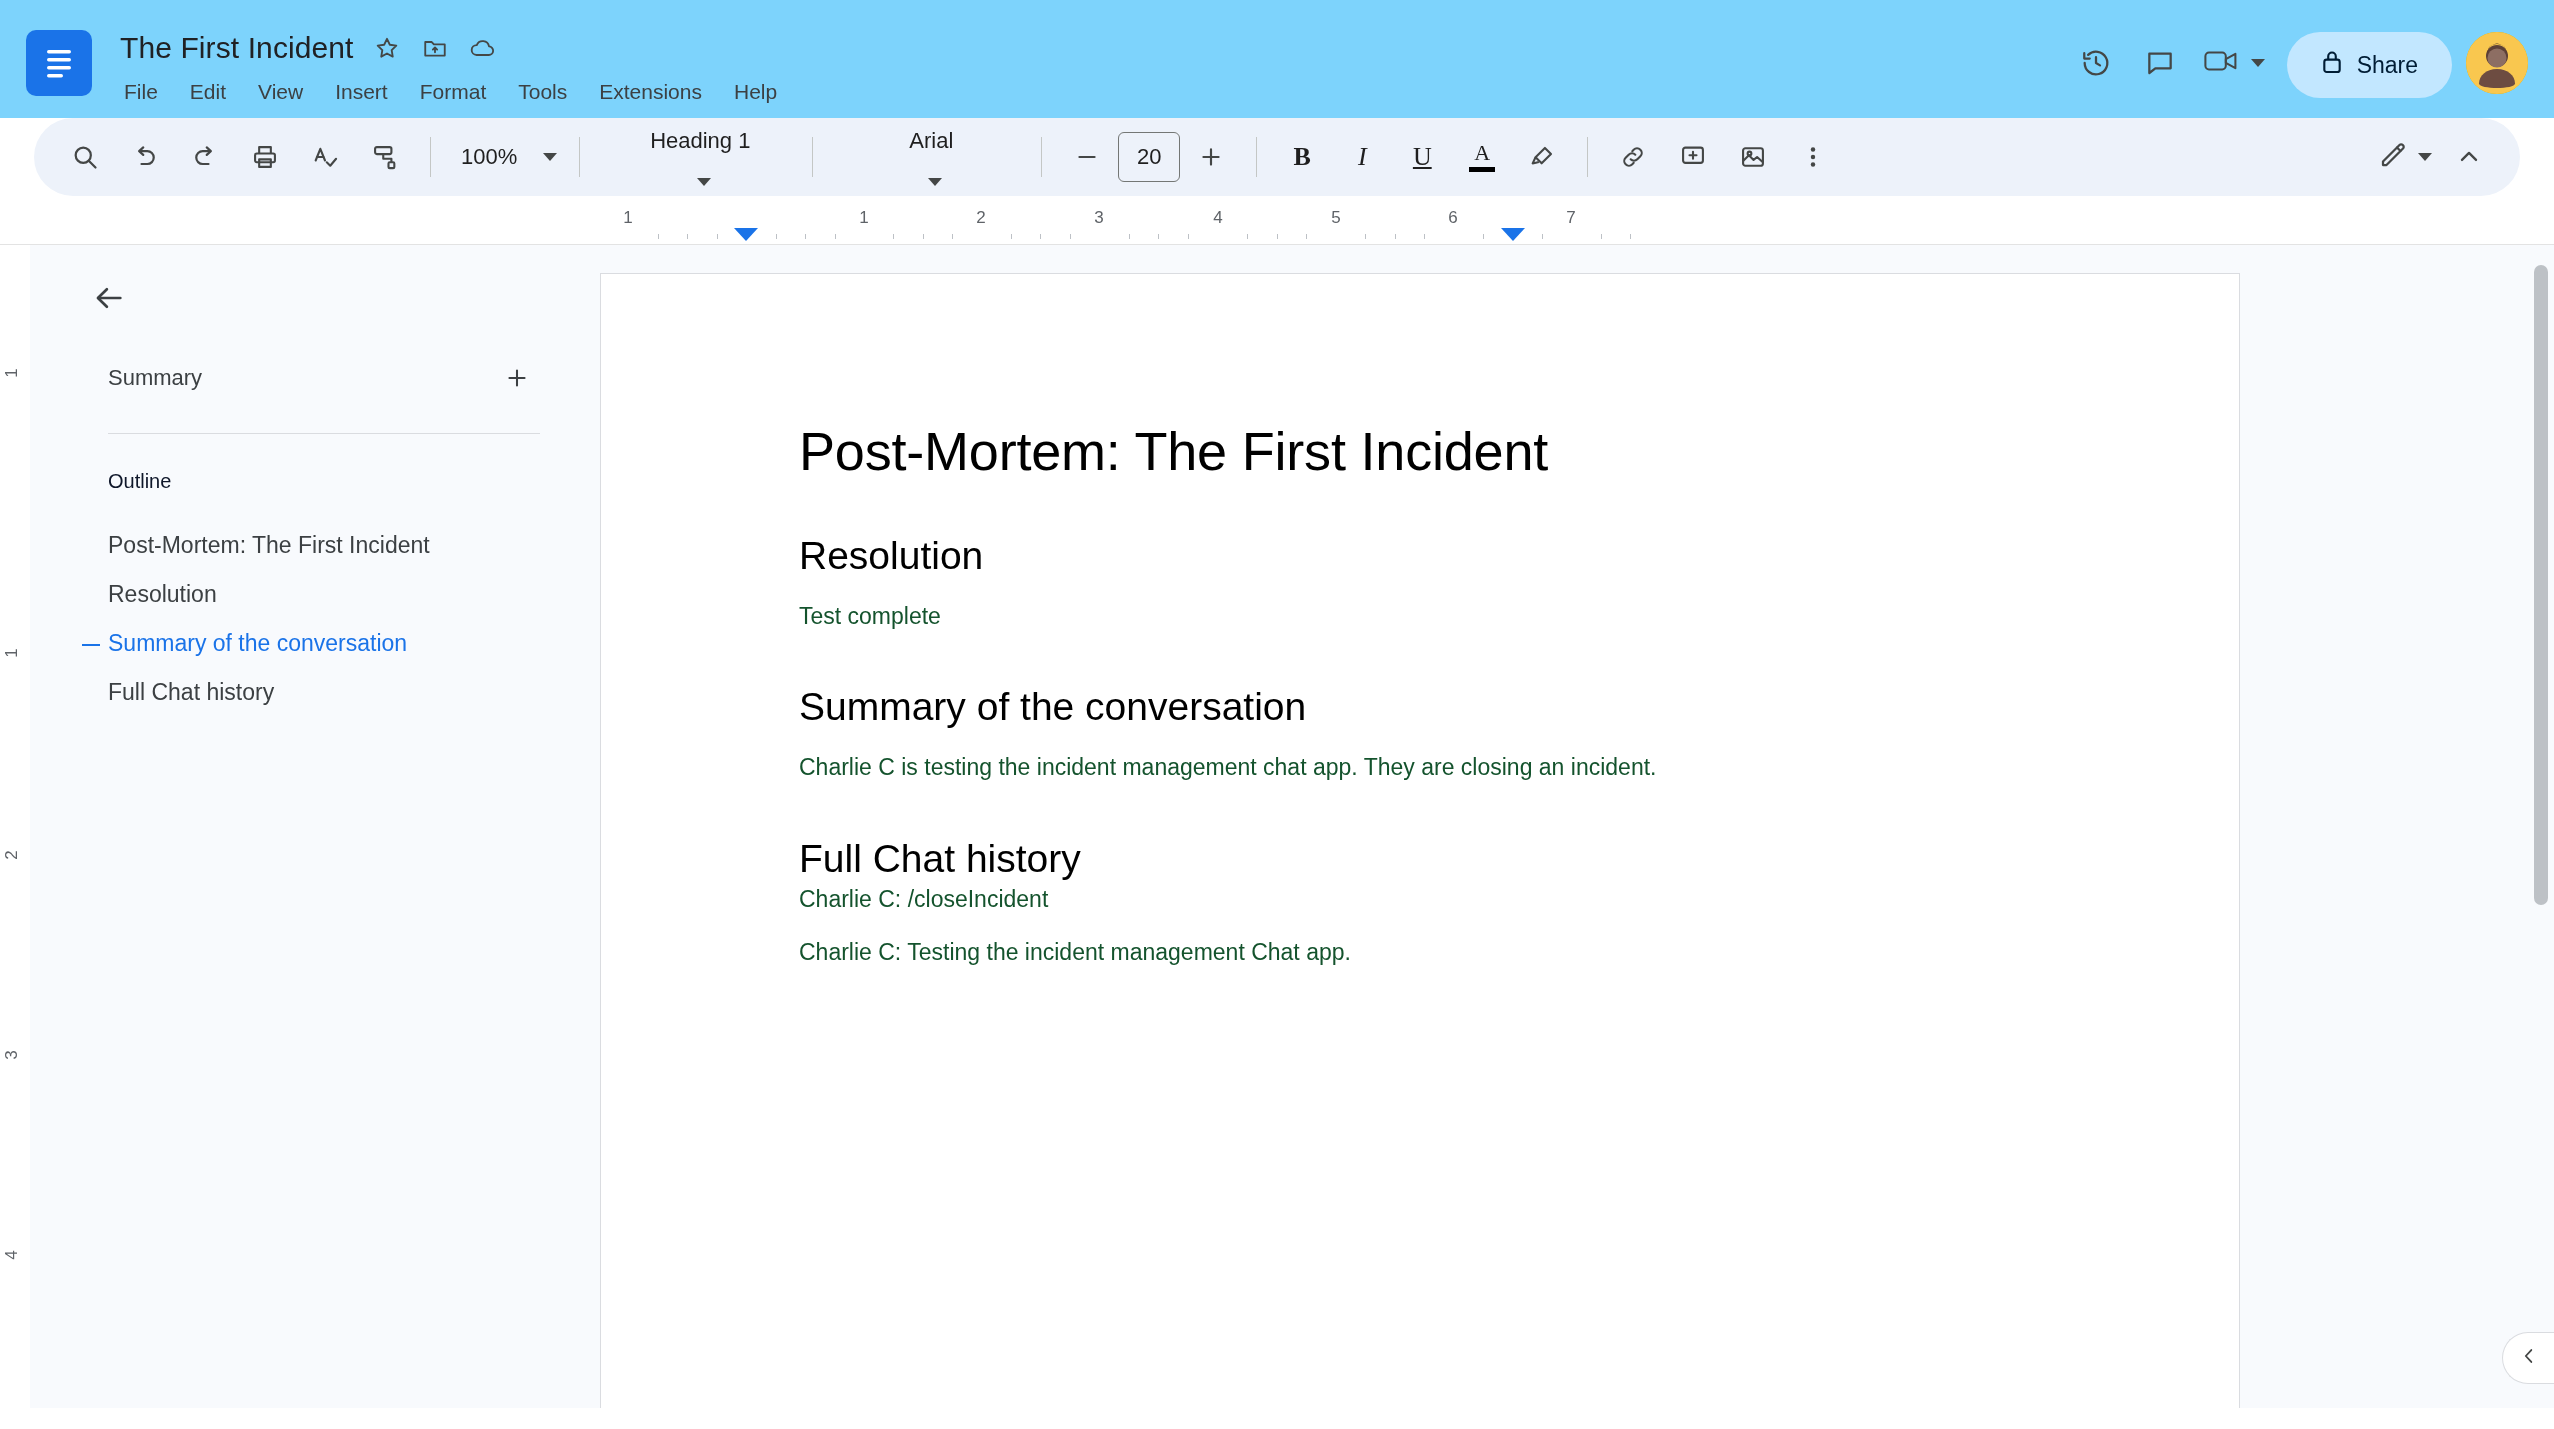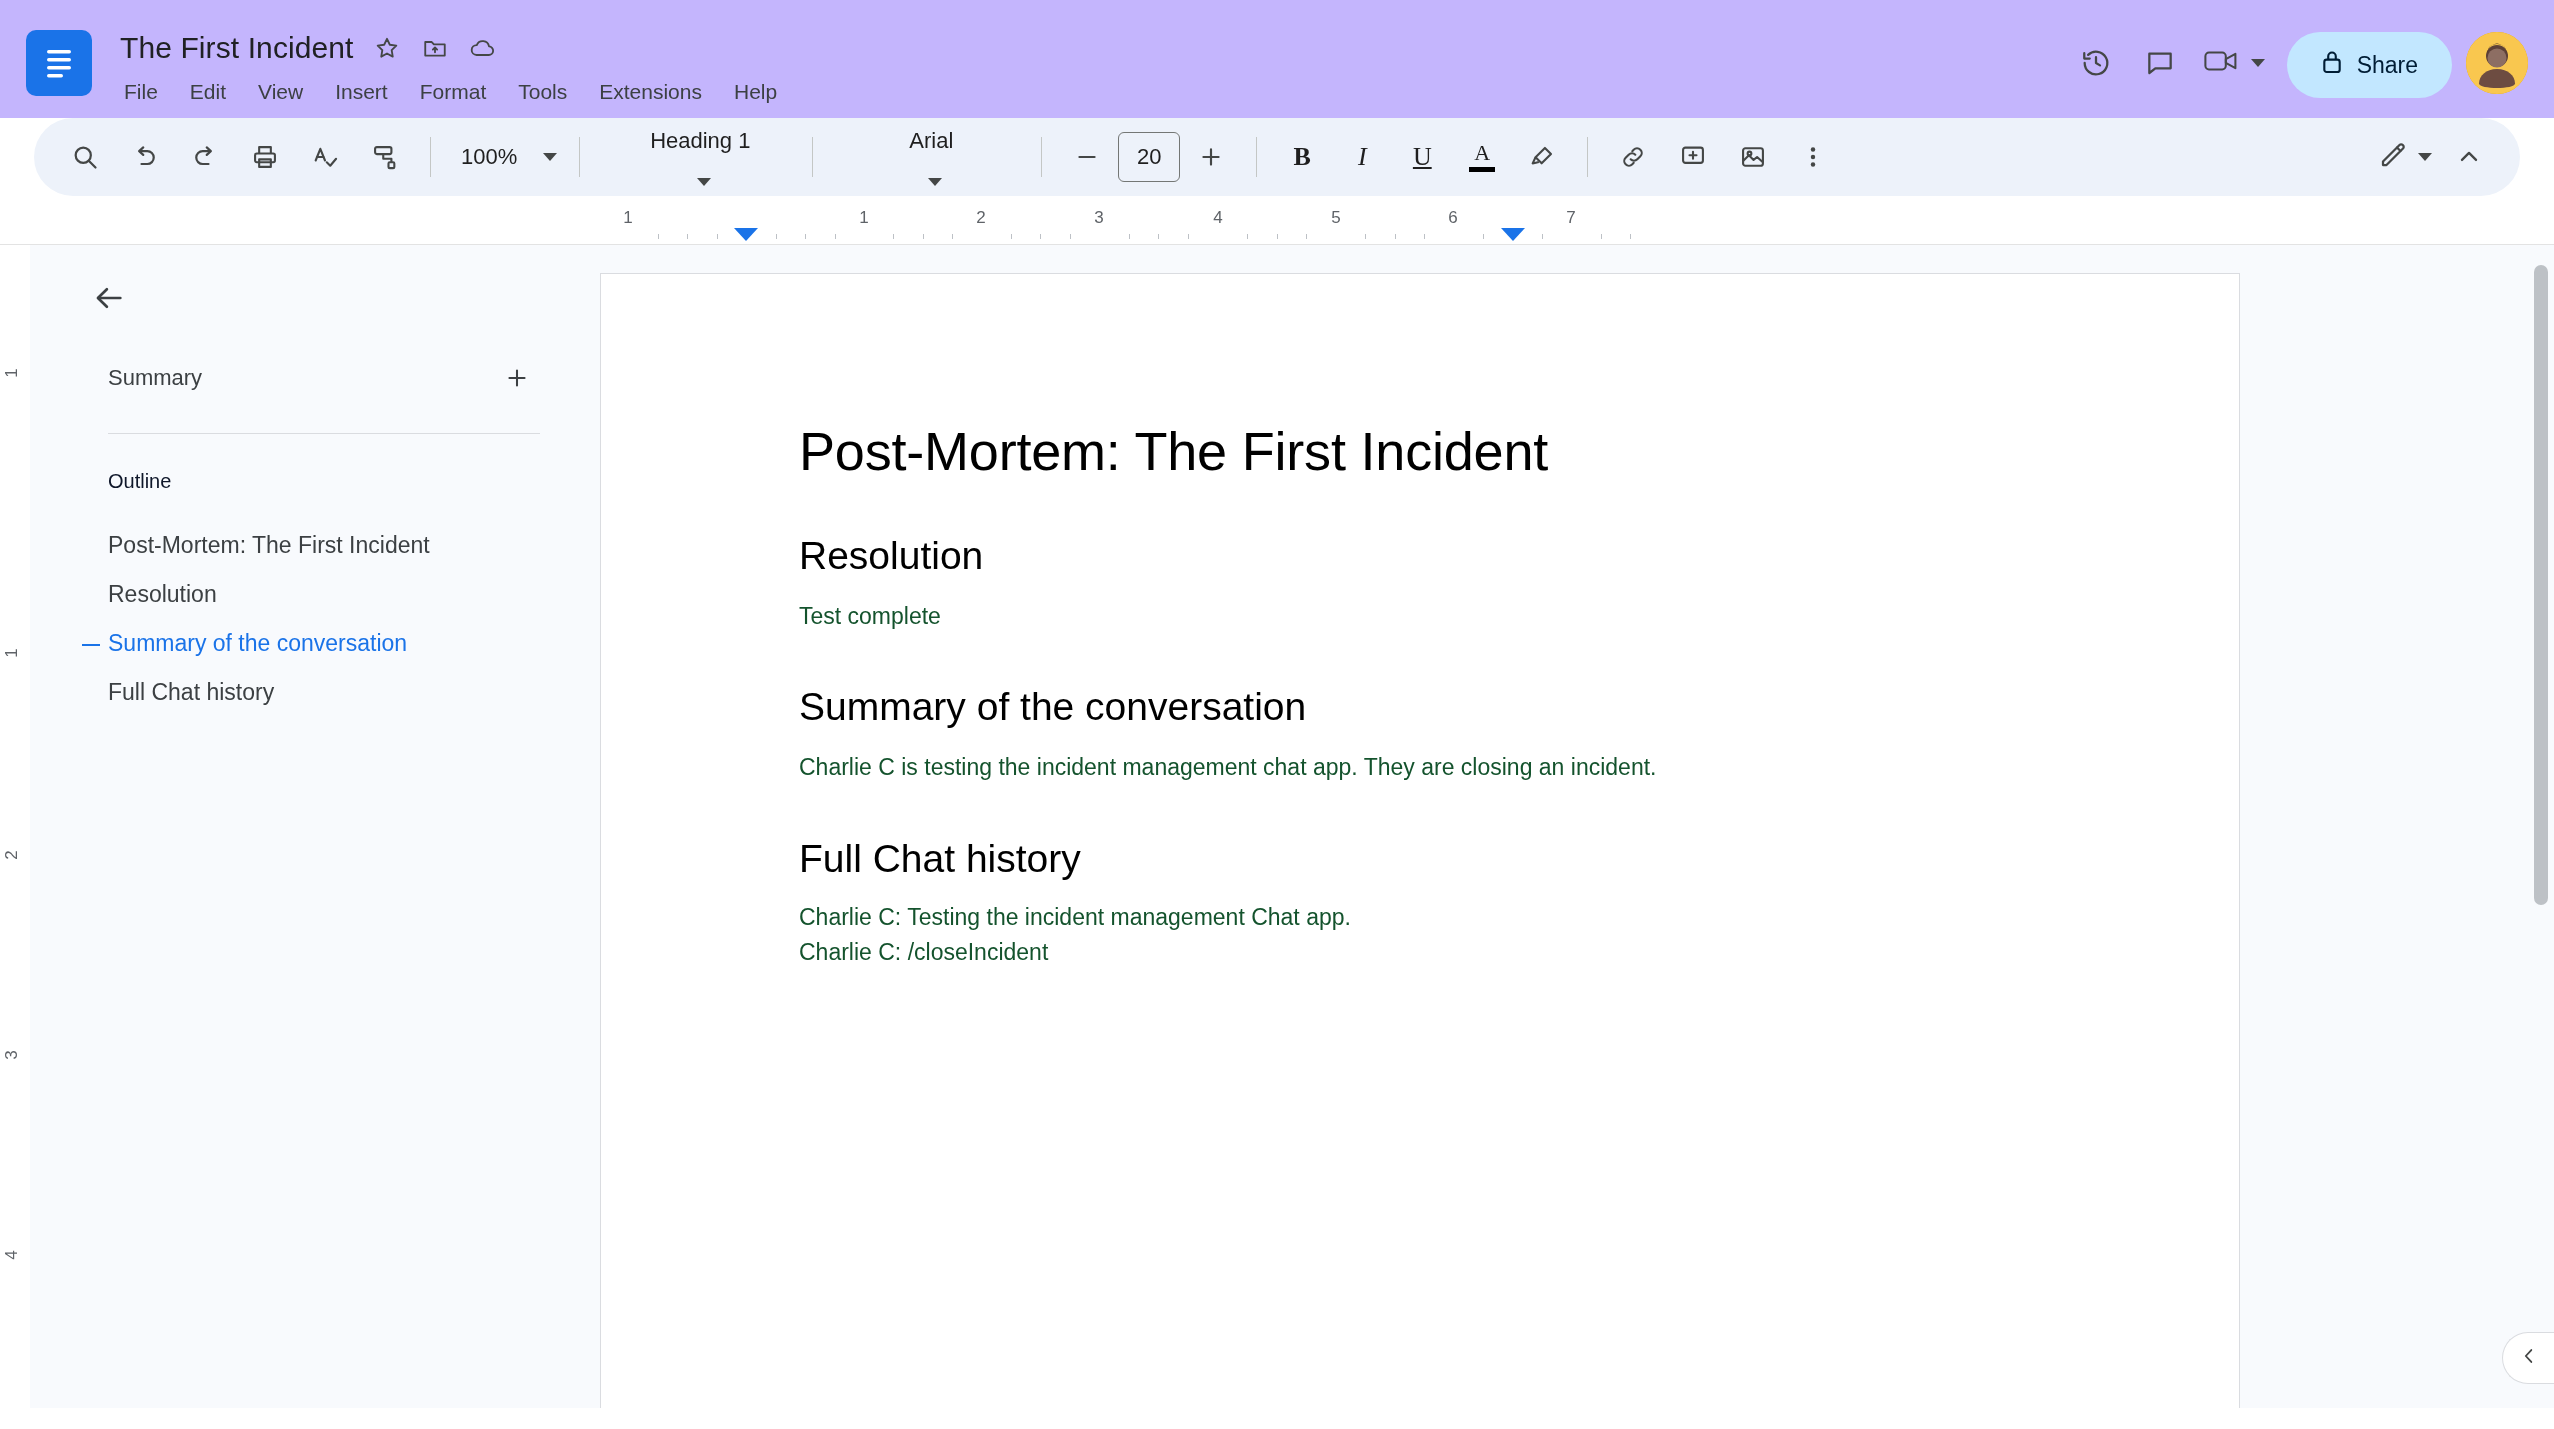--- a/index.html
+++ b/index.html
@@ -9,21 +9,21 @@
     overflow: hidden;
     background: #ffffff;
     font-family: "Liberation Sans", sans-serif;
     -webkit-font-smoothing: antialiased;
   }
 
   
   .topbar {
     position: relative;
     height: 118px;
-    background: #c4b5fd;
+    background: #7dd3fc;
     display: flex;
     align-items: flex-start;
     padding: 16px 26px 0 26px;
   }
   .doc-logo {
     width: 66px; height: 66px;
     border-radius: 10px;
     background: #1a73e8;
     display: flex; align-items: center; justify-content: center;
     margin-top: 14px;
@@ -706,22 +706,22 @@
     <div class="page">
       <h1 class="h1">Post-Mortem: The First Incident</h1>
 
       <h2 class="h2">Resolution</h2>
       <p class="para">Test complete</p>
 
       <h2 class="h2">Summary of the conversation</h2>
       <p class="para">Charlie C is testing the incident management chat app. They are closing an incident.</p>
 
       <h2 class="h2">Full Chat history</h2>
+      <p class="para" style="margin-top:2px;">Charlie C: /closeIncident</p>
       <p class="para tight">Charlie C: Testing the incident management Chat app.</p>
-      <p class="para" style="margin-top:2px;">Charlie C: /closeIncident</p>
     </div>
 
     <div class="scroll-track">
       <div class="scrollbar"></div>
     </div>
 
     <div class="collapse-chip">
       <span>
         <svg width="22" height="22" viewBox="0 0 24 24" fill="none" stroke="#444746" stroke-width="2" stroke-linecap="round" stroke-linejoin="round">
           <path d="M14.5 5.5L8.5 12l6 6.5"></path>

